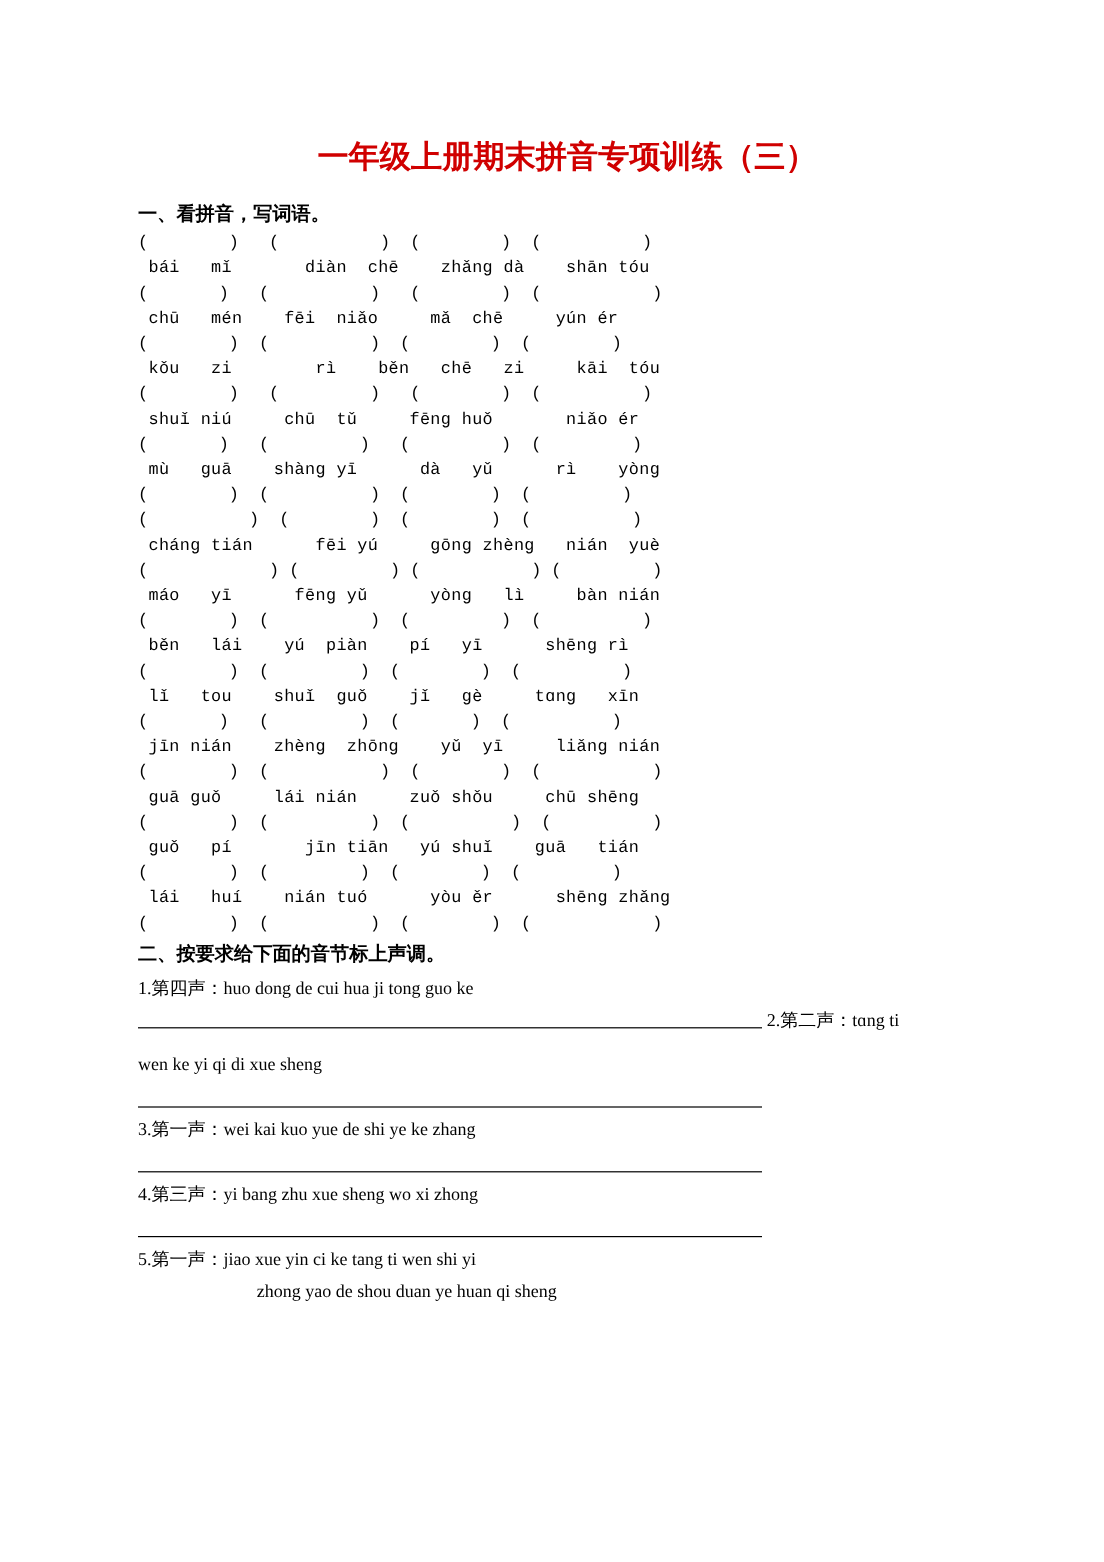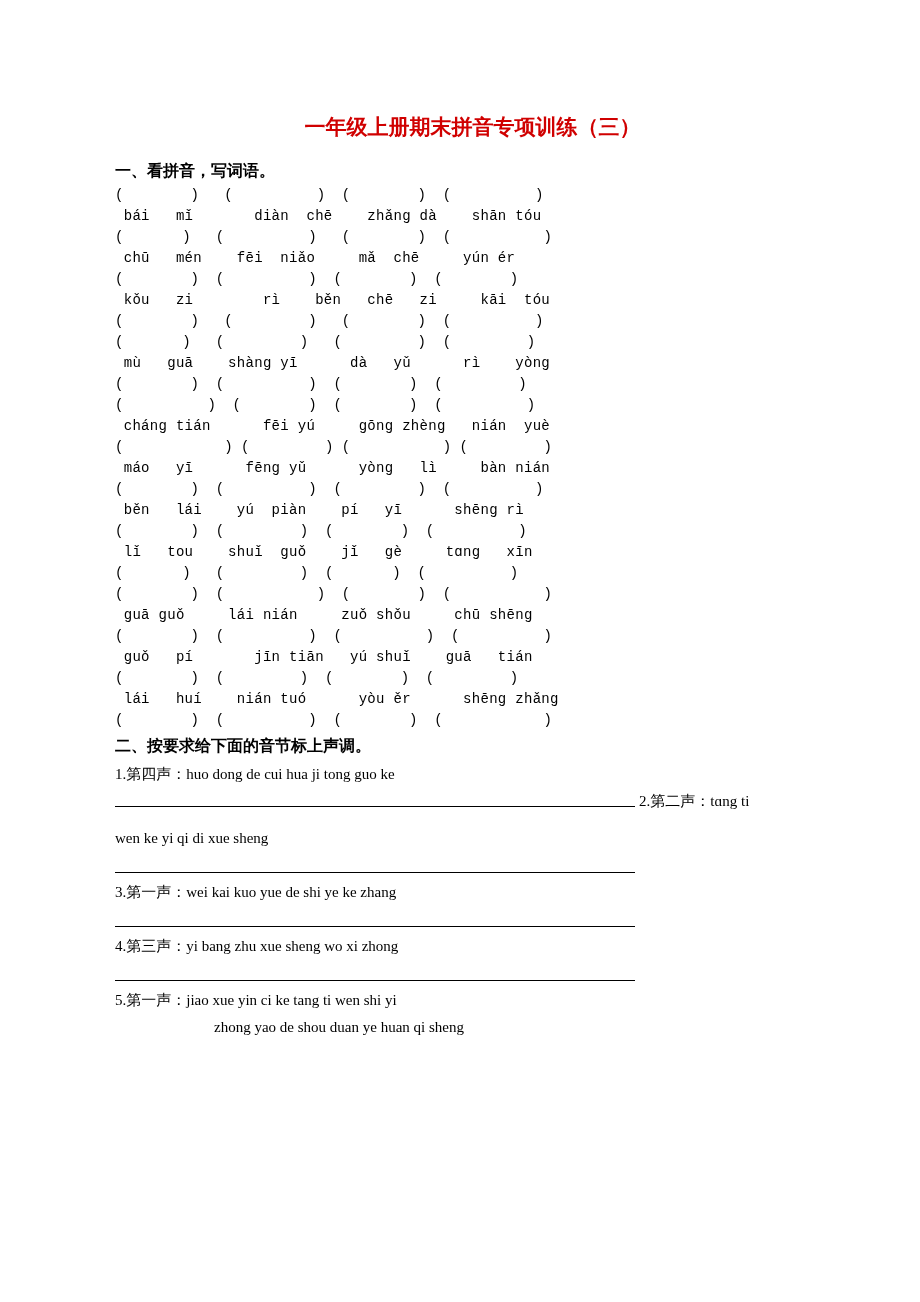--- a/index.html
+++ b/index.html
@@ -10,21 +10,21 @@
     width: 920px;
     margin: 0;
     padding: 110px 90px 40px 115px;
     box-sizing: border-box;
     color: #000;
   }
   .title {
     text-align: center;
     color: #d00000;
     font-weight: bold;
-    font-size: 21px;
+    font-size: 26px;
     margin-bottom: 14px;
     font-family: "SimHei", "黑体", sans-serif;
   }
   .section-heading {
     font-weight: bold;
     font-size: 16px;
     margin: 2px 0 2px 0;
     font-family: "SimHei", "黑体", sans-serif;
   }
   .pinyin-row {
@@ -70,32 +70,34 @@
 <div class="section-heading">一、看拼音，写词语。</div>
 
 <div id="sec1">
     <div class="paren-row">(        )   (          )  (        )  (          )</div>
     <div class="pinyin-row"> bái   mǐ       diàn  chē    zhǎng dà    shān tóu</div>
     <div class="paren-row">(       )   (          )   (        )  (           )</div>
     <div class="pinyin-row"> chū   mén    fēi  niǎo     mǎ  chē     yún ér</div>
     <div class="paren-row">(        )  (          )  (        )  (        )</div>
     <div class="pinyin-row"> kǒu   zi        rì    běn   chē   zi     kāi  tóu</div>
     <div class="paren-row">(        )   (         )   (        )  (          )</div>
+    <div class="pinyin-row"> shuǐ niú     chū  tǔ     fēng huǒ       niǎo ér</div>
     <div class="paren-row">(       )   (         )   (         )  (         )</div>
     <div class="pinyin-row"> mù   guā    shàng yī      dà   yǔ      rì    yòng</div>
     <div class="paren-row">(        )  (          )  (        )  (         )</div>
     <div class="paren-row">(          )  (        )  (        )  (          )</div>
     <div class="pinyin-row"> cháng tián      fēi yú     gōng zhèng   nián  yuè</div>
     <div class="paren-row">(            ) (         ) (           ) (         )</div>
     <div class="pinyin-row"> máo   yī      fēng yǔ      yòng   lì     bàn nián</div>
     <div class="paren-row">(        )  (          )  (         )  (          )</div>
     <div class="pinyin-row"> běn   lái    yú  piàn    pí   yī      shēng rì</div>
     <div class="paren-row">(        )  (         )  (        )  (          )</div>
     <div class="pinyin-row"> lǐ   tou    shuǐ  guǒ    jǐ   gè     tɑng   xīn</div>
     <div class="paren-row">(       )   (         )  (       )  (          )</div>
+    <div class="pinyin-row"> jīn nián    zhèng  zhōng    yǔ  yī     liǎng nián</div>
     <div class="paren-row">(        )  (           )  (        )  (           )</div>
     <div class="pinyin-row"> guā guǒ     lái nián     zuǒ shǒu     chū shēng</div>
     <div class="paren-row">(        )  (          )  (          )  (          )</div>
     <div class="pinyin-row"> guǒ   pí       jīn tiān   yú shuǐ    guā   tián</div>
     <div class="paren-row">(        )  (         )  (        )  (         )</div>
     <div class="pinyin-row"> lái   huí    nián tuó      yòu ěr      shēng zhǎng</div>
     <div class="paren-row">(        )  (          )  (        )  (            )</div>
   </div>
 
 <div class="section-heading">二、按要求给下面的音节标上声调。</div>

